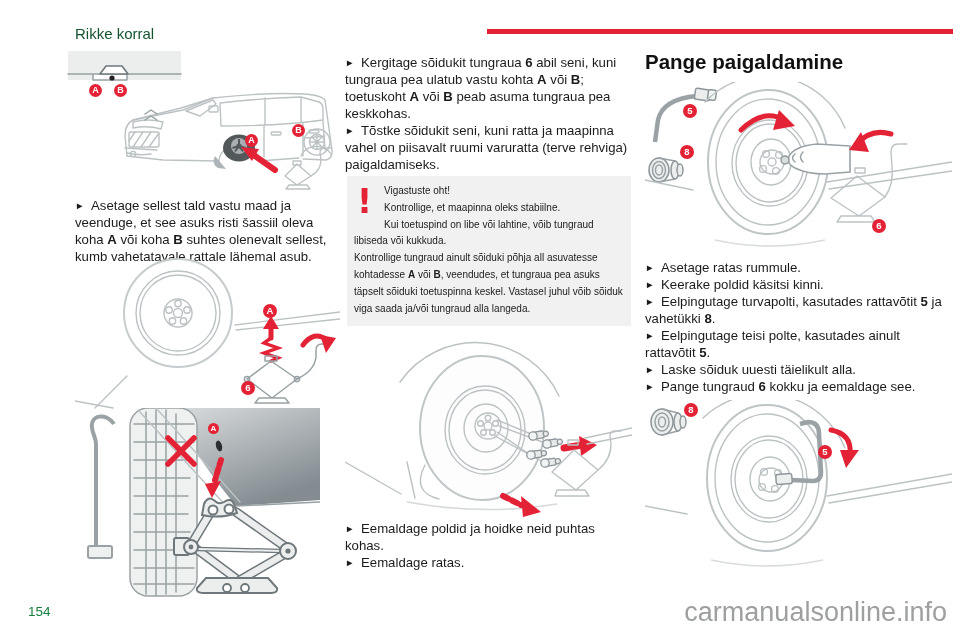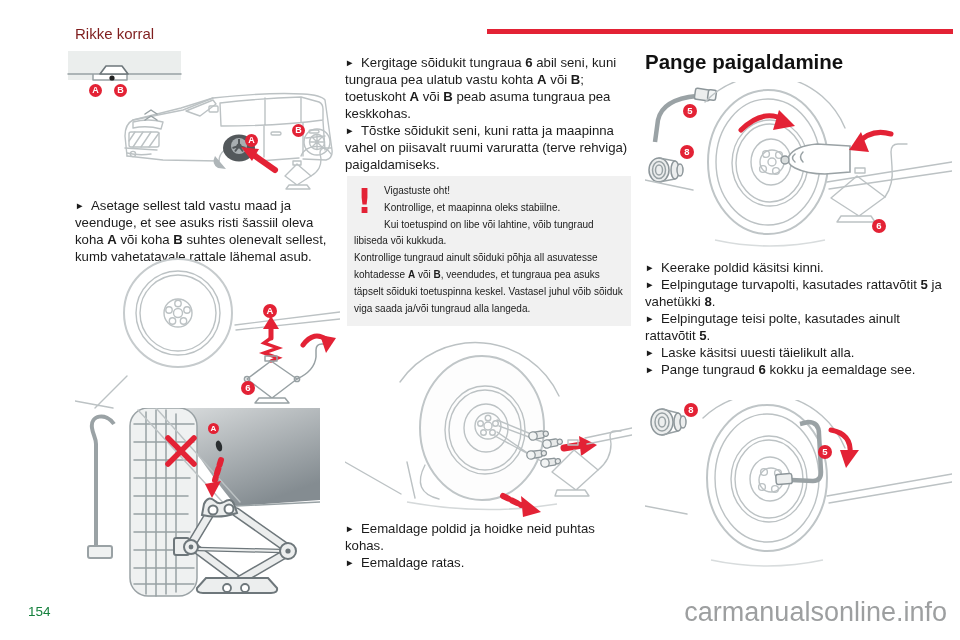--- a/index.html
+++ b/index.html
@@ -1,19 +1,19 @@
 <!DOCTYPE html>
 <html style="--red: #e32235;"><head>
 <meta charset="utf-8">
 <style>
   :root{ --red:#e32235; }
   html,body{margin:0;padding:0;background:#ffffff;}
   .page{position:relative;width:960px;height:640px;background:#fff;overflow:hidden;
         font-family:"Liberation Sans","DejaVu Sans",sans-serif;color:#1b1b1b;}
-  .section-title{position:absolute;left:75px;top:25px;font-size:15px;color:#7f1d1d;}
+  .section-title{position:absolute;left:75px;top:25px;font-size:15px;color:#14532d;}
   .redbar{position:absolute;left:487px;top:29px;width:466px;height:5px;background:var(--red);}
   .textblock{position:absolute;}
   .para{margin:0;font-size:13.2px;line-height:17px;}
   .bullet{display:inline-block;width:16px;font-size:9.5px;vertical-align:1px;}
   .bold{font-weight:bold;}
   .col1-para{left:75px;top:197px;width:266px;}
   .col2-top{left:345px;top:54px;width:289px;}
   .col2-bottom{left:345px;top:520px;width:289px;}
   .col3-list{left:645px;top:259px;width:303px;}
   .heading{position:absolute;left:645px;top:50px;font-size:20.5px;font-weight:bold;color:#111;}
@@ -310,24 +310,25 @@
       <path class="s-light" d="M182 100 L307 80 M184 107 L307 89"></path>
       <path class="s-light" d="M240 115 C 247 105 248 95 247 85 L246 70 Q246 62 253 62 L262 62"></path>
     </g>
     <g>
       <path class="redstroke" stroke-width="5" d="M246 52 Q226 46 212 62"></path>
       <polygon class="redfill" points="216,50 224,70 204,68"></polygon>
     </g>
   </svg>
 
   <div class="textblock col3-list">
+      <p class="para"><span class="bullet">►</span><span>Asetage ratas rummule.</span></p>
       <p class="para"><span class="bullet">►</span><span>Keerake poldid käsitsi kinni.</span></p>
       <p class="para"><span class="bullet">►</span><span>Eelpingutage turvapolti, kasutades rattavõtit </span><span class="bold">5</span><span> ja vahetükki </span><span class="bold">8</span><span>.</span></p>
       <p class="para"><span class="bullet">►</span><span>Eelpingutage teisi polte, kasutades ainult rattavõtit </span><span class="bold">5</span><span>.</span></p>
-      <p class="para"><span class="bullet">►</span><span>Laske käsitsi uuesti täielikult alla.</span></p>
+      <p class="para"><span class="bullet">►</span><span>Laske sõiduk uuesti täielikult alla.</span></p>
       <p class="para"><span class="bullet">►</span><span>Pange tungraud </span><span class="bold">6</span><span> kokku ja eemaldage see.</span></p>
     </div>
 
   <svg class="illu" style="left:645px;top:400px" width="307" height="195" viewBox="0 0 307 195">
     <g>
       <ellipse cx="17" cy="22" rx="11" ry="13" fill="#eceeee" stroke="#8d969a" stroke-width="1.5"></ellipse>
       <ellipse cx="17" cy="22" rx="7" ry="9" class="s-med"></ellipse>
       <ellipse cx="17" cy="22" rx="3.5" ry="5" class="s-med"></ellipse>
       <path class="s-med" d="M17 9 L33 13 M17 35 L33 31"></path>
       <ellipse cx="33" cy="22" rx="4" ry="9" fill="#eceeee" stroke="#8d969a" stroke-width="1.5"></ellipse>

